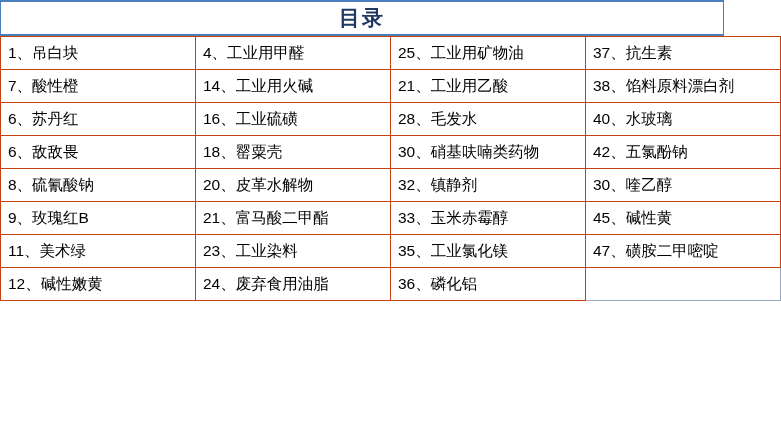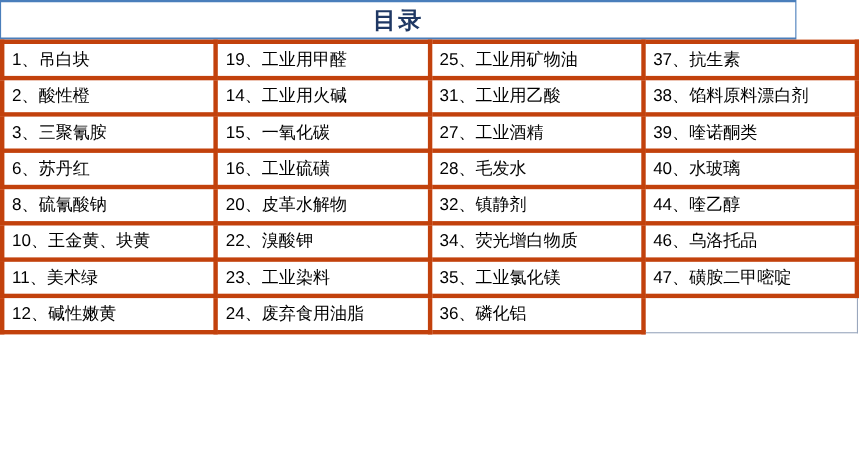--- a/index.html
+++ b/index.html
@@ -38,21 +38,21 @@
     color: #1f3864;
     letter-spacing: 2px;
   }
   table.toc {
     border-collapse: collapse;
     width: 781px;
     table-layout: fixed;
     margin: 0;
   }
   table.toc td {
-    border: 4px solid #c2410c;
+    border: 1px solid #c2410c;
     height: 33px;
     padding: 0 7px;
     font-size: 15.5px;
     color: #000000;
     vertical-align: middle;
     white-space: nowrap;
     overflow: hidden;
     box-sizing: border-box;
   }
   table.toc td.empty {
@@ -72,53 +72,53 @@
   <table class="toc">
     <colgroup>
       <col class="c1">
         <col class="c2">
         <col class="c3">
         <col class="c4">
     </colgroup>
     <tbody>
       <tr>
         <td>1、吊白块</td>
-        <td>19、工业用甲醛</td>
+        <td>4、工业用甲醛</td>
         <td>25、工业用矿物油</td>
         <td>37、抗生素</td>
       </tr>
       <tr>
-        <td>2、酸性橙</td>
+        <td>7、酸性橙</td>
         <td>14、工业用火碱</td>
-        <td>31、工业用乙酸</td>
+        <td>21、工业用乙酸</td>
         <td>38、馅料原料漂白剂</td>
-      </tr>
-      <tr>
-        <td>3、三聚氰胺</td>
-        <td>15、一氧化碳</td>
-        <td>27、工业酒精</td>
-        <td>39、喹诺酮类</td>
       </tr>
       <tr>
         <td>6、苏丹红</td>
         <td>16、工业硫磺</td>
         <td>28、毛发水</td>
         <td>40、水玻璃</td>
       </tr>
       <tr>
+        <td>6、敌敌畏</td>
+        <td>18、罂粟壳</td>
+        <td>30、硝基呋喃类药物</td>
+        <td>42、五氯酚钠</td>
+      </tr>
+      <tr>
         <td>8、硫氰酸钠</td>
         <td>20、皮革水解物</td>
         <td>32、镇静剂</td>
-        <td>44、喹乙醇</td>
+        <td>30、喹乙醇</td>
       </tr>
       <tr>
-        <td>10、王金黄、块黄</td>
-        <td>22、溴酸钾</td>
-        <td>34、荧光增白物质</td>
-        <td>46、乌洛托品</td>
+        <td>9、玫瑰红B</td>
+        <td>21、富马酸二甲酯</td>
+        <td>33、玉米赤霉醇</td>
+        <td>45、碱性黄</td>
       </tr>
       <tr>
         <td>11、美术绿</td>
         <td>23、工业染料</td>
         <td>35、工业氯化镁</td>
         <td>47、磺胺二甲嘧啶</td>
       </tr>
       <tr>
         <td>12、碱性嫩黄</td>
         <td>24、废弃食用油脂</td>

